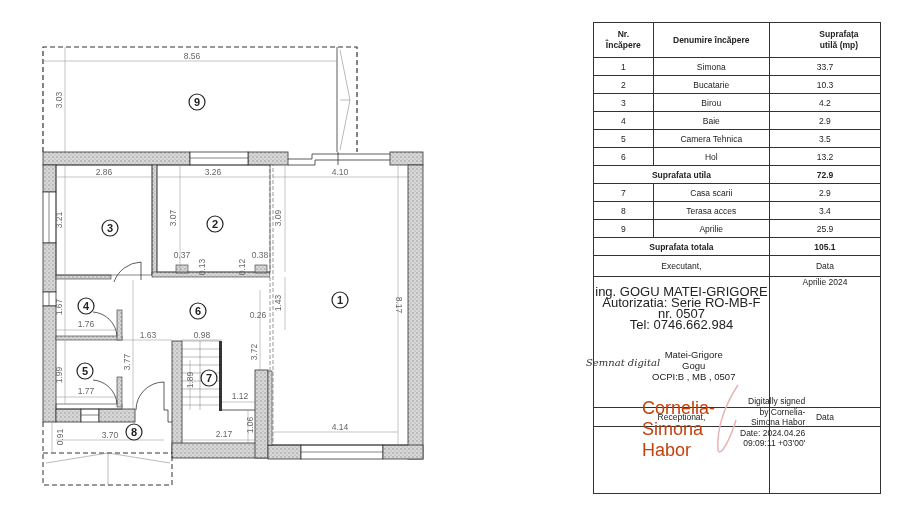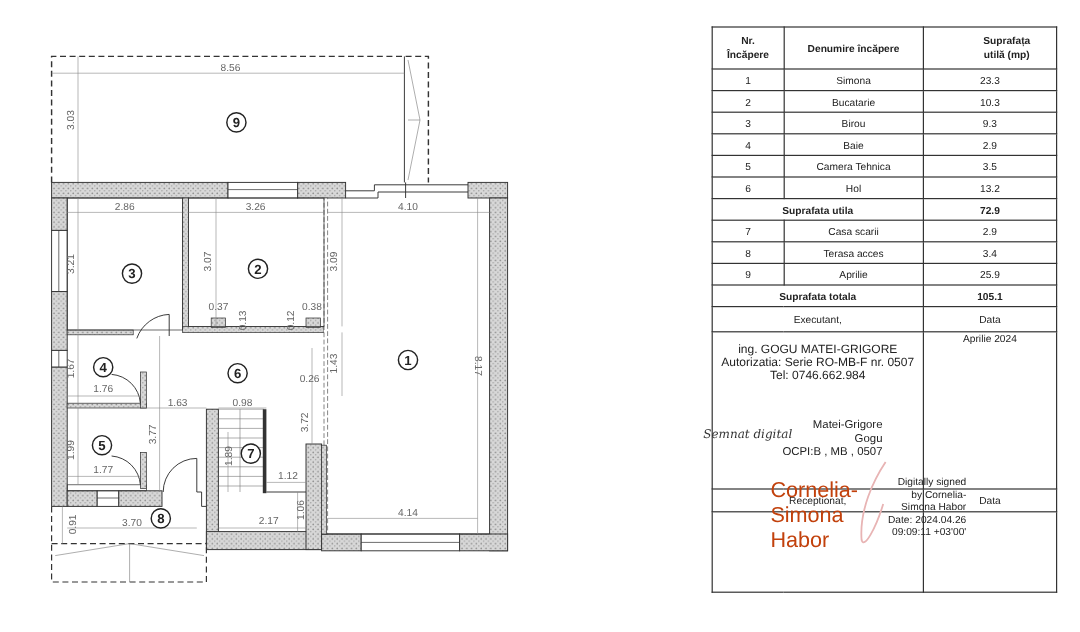--- a/index.html
+++ b/index.html
@@ -13,24 +13,24 @@
   #tbl td{border:1px solid #333;text-align:center;padding:0;height:17px;vertical-align:middle;}
   #tbl td.c1{width:57px;}
   #tbl td.c2{width:112px;}
   #tbl td.c3{width:79px;padding-left:28px;}
   #tbl tr.hdr td{height:34px;font-weight:bold;line-height:11px;}
   #tbl .bold{font-weight:bold;}
   #tbl tr.exec td{height:20px;}
   #tbl tr.sign td{height:130px;vertical-align:top;}
   #tbl tr.recv td{height:18px;}
   #tbl tr.last td{height:66px;}
-  .eng{padding-top:9px;line-height:11px;font-size:10px;}
+  .eng{padding-top:9px;line-height:11px;font-size:13px;}
   .sigwrap{position:relative;height:100%;}
   .sig-script{position:absolute;left:-8px;top:80px;font-family:"DejaVu Serif",serif;font-style:italic;font-size:10px;color:#333;}
-  .sig-name{position:absolute;left:58px;top:72px;text-align:right;font-size:9.5px;line-height:11px;color:#222;}
+  .sig-name{position:absolute;left:58px;top:72px;text-align:center;font-size:9.5px;line-height:11px;color:#222;}
   .date-cell{padding-top:9px;}
   .stamp-big{position:absolute;left:642px;top:398px;font-size:18px;line-height:21px;color:#c2410c;text-align:left;}
   .stamp-small{position:absolute;left:740px;top:396px;font-size:8.5px;line-height:10.5px;color:#222;text-align:right;}
   .stamp-swoosh{position:absolute;left:708px;top:380px;width:40px;height:80px;}
 </style>
 </head>
 <body>
 
 <div id="plan">
 <svg width="560" height="527" viewBox="0 0 560 527" xmlns="http://www.w3.org/2000/svg">
@@ -225,31 +225,31 @@
 <table id="tbl">
   <tbody>
       <tr class="hdr">
     <td class="c1"><span>Nr.</span><br><span>Încăpere</span></td>
     <td class="c2">Denumire încăpere</td>
     <td class="c3"><span>Suprafața</span><br><span>utilă (mp)</span></td>
   </tr>
   <tr>
         <td>1</td>
         <td>Simona</td>
-        <td>23.3</td>
+        <td>33.7</td>
       </tr>
   <tr>
         <td>2</td>
         <td>Bucatarie</td>
         <td>10.3</td>
       </tr>
   <tr>
         <td>3</td>
         <td>Birou</td>
-        <td>9.3</td>
+        <td>4.2</td>
       </tr>
   <tr>
         <td>4</td>
         <td>Baie</td>
         <td>2.9</td>
       </tr>
   <tr>
         <td>5</td>
         <td>Camera Tehnica</td>
         <td>3.5</td>

